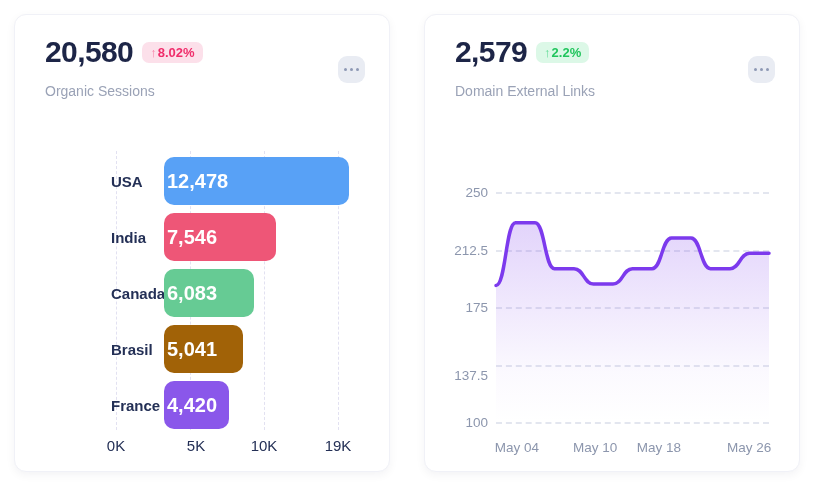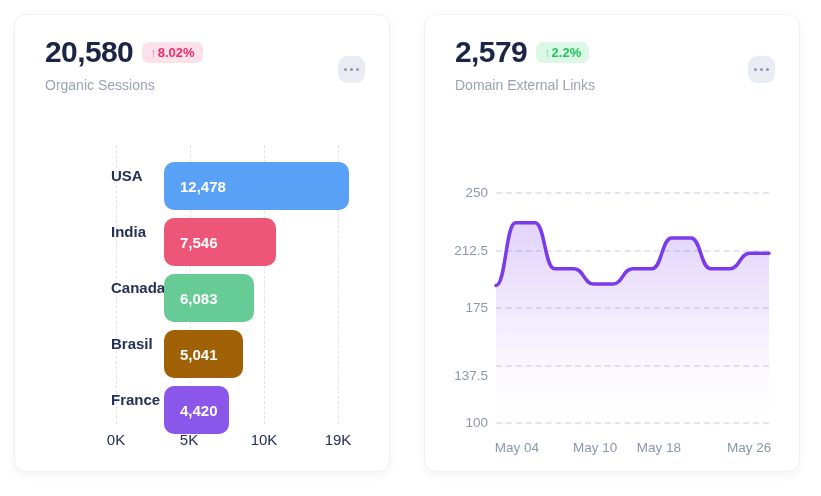--- a/index.html
+++ b/index.html
@@ -11,37 +11,37 @@
   .card{
     position:absolute;top:14px;width:376px;height:458px;box-sizing:border-box;
     background:#ffffff;border:1px solid #F0F1F7;border-radius:12px;
     box-shadow:0 3px 10px rgba(23,28,63,.05);
   }
   .card-head{display:flex;justify-content:space-between;align-items:flex-start;padding:21px 24px 0 30px;}
   .value-row{display:flex;align-items:center;gap:9px;}
   .big-value{font-size:30px;line-height:32px;font-weight:700;color:#1D2547;letter-spacing:-.6px;}
   .badge{display:inline-flex;align-items:center;border-radius:7px;padding:3px 8px;font-size:13px;font-weight:700;}
   .badge .arrow{margin-right:1px;font-weight:700;}
-  .subtitle{margin-top:9px;font-size:14px;color:#9AA2B6;}
+  .subtitle{margin-top:15px;font-size:14px;color:#9AA2B6;}
   .dots-btn{
     width:27px;height:27px;border:none;border-radius:9px;background:#E9ECF3;cursor:pointer;
     display:flex;align-items:center;justify-content:center;gap:2.5px;margin-top:20px;padding:0;
   }
   .dots-btn .dot{width:3.5px;height:3.5px;border-radius:50%;background:#8E99B5;display:block;}
 
   
   .bar-chart{position:relative;margin:58px 14px 0 48px;}
   .bc-grid{position:absolute;left:53px;top:-6px;width:222px;height:279px;pointer-events:none;}
   .bc-gridline{position:absolute;top:0;bottom:0;width:0;border-left:1px dashed #E2E1F1;}
   .bar-row{display:flex;align-items:center;height:48px;margin-bottom:8px;position:relative;margin-left:48px;}
   .bar-label{width:53px;flex:none;font-size:15px;font-weight:700;color:#243056;}
   .bar-track{flex:1;height:48px;position:relative;}
   .bar{
-    position:absolute;left:0;top:11px;height:48px;border-radius:10px;box-sizing:border-box;
-    display:flex;align-items:center;padding-left:16px;color:#fff;font-size:15px;font-weight:700;
+    position:absolute;left:0;top:0;height:48px;border-radius:10px;box-sizing:border-box;
+    display:flex;align-items:center;padding-left:3px;color:#fff;font-size:20px;font-weight:700;
     white-space:nowrap;
   }
   .bc-axis{position:relative;margin-left:53px;height:20px;margin-top:6px;}
   .bc-axis .tick{position:absolute;transform:translateX(-50%);font-size:15px;font-weight:400;color:#243056;}
 
   
   .line-chart{position:absolute;left:0;top:177px;width:100%;height:274px;}
   .lc-ylabel{position:absolute;left:0;width:63px;text-align:right;font-size:13.5px;color:#8C96AD;transform:translateY(-50%);}
   .lc-gridline{position:absolute;left:71px;width:273px;height:0;border-top:2px dashed #E3E6EF;}
   .lc-svg{position:absolute;left:71px;top:0;overflow:visible;}
@@ -112,21 +112,21 @@
         <div class="bar-row">
           <span class="bar-label">France</span>
           <span class="bar-track">
             <span class="bar" style="width:65.4px;background:#8A57EA">
               <span>4,420</span>
             </span>
           </span>
         </div>
         <div class="bc-axis">
           <span class="tick" style="left:0.0px">0K</span>
-          <span class="tick" style="left:73px">5K</span>
+          <span class="tick" style="left:80px">5K</span>
           <span class="tick" style="left:148.0px">10K</span>
           <span class="tick" style="left:222.0px">19K</span>
         </div>
       </div>
   </section>
 
   <section class="card" style="left:424px">
     <header class="card-head">
       <div class="head-text">
         <div class="value-row">

